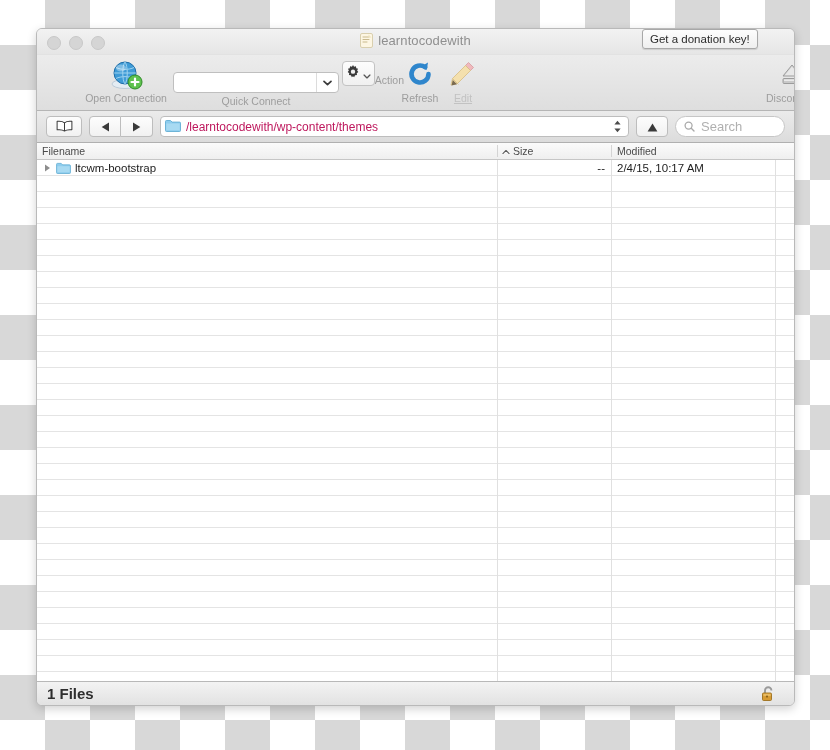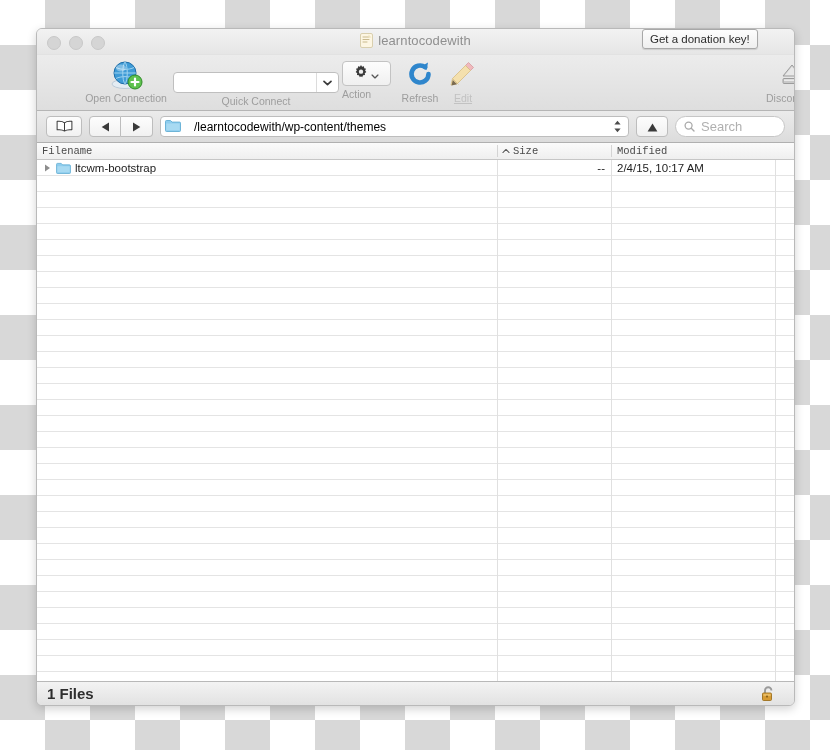--- a/index.html
+++ b/index.html
@@ -147,22 +147,21 @@
     display: flex; align-items: center; justify-content: center;
   }
 
   
   #actionbtn {
     position: absolute;
     left: 305px;
     top: 3px;
     width: 62px;
     display: flex;
-    flex-direction: column;
-    align-items: flex-start;
+    align-items: flex-end;
   }
   .action-box {
     width: 47px; height: 23px;
     background: linear-gradient(to bottom, #fdfdfd, #f0f0f0);
     border: 1px solid #c3c3c3;
     border-radius: 4px;
     display: flex;
     align-items: center;
     justify-content: center;
     gap: 3px;
@@ -230,25 +229,24 @@
     display: flex;
     align-items: center;
     padding: 0 4px;
     gap: 5px;
     box-sizing: border-box;
     position: relative;
     min-width: 0;
   }
   .path-text {
     font-size: 12px;
-    color: #000000;
+    color: #be185d;
     white-space: nowrap;
     overflow: hidden;
     flex: 1 1 auto;
-    margin-left: 8px;
   }
   .stepper {
     width: 13px; height: 17px;
     display: flex; flex-direction: column;
     align-items: center; justify-content: center;
     gap: 2px;
     flex: 0 0 auto;
   }
   #up-btn { width: 32px; }
 
@@ -278,21 +276,20 @@
   .colheader {
     height: 16px;
     background: linear-gradient(to bottom, #fbfbfb, #efefef);
     border-bottom: 1px solid #c6c6c6;
     display: flex;
     align-items: center;
     font-size: 10.5px;
     color: #4a4a4a;
     flex: 0 0 auto;
     position: relative;
-    font-family: Liberation Mono, monospace;
   }
   .col-filename { width: 460px; padding-left: 5px; box-sizing: border-box; }
   .col-size {
     width: 114px; box-sizing: border-box;
     border-left: 1px solid #d4d4d4;
     padding-left: 4px;
     display: flex; align-items: center; gap: 3px;
   }
   .col-modified {
     flex: 1 1 auto; box-sizing: border-box;

